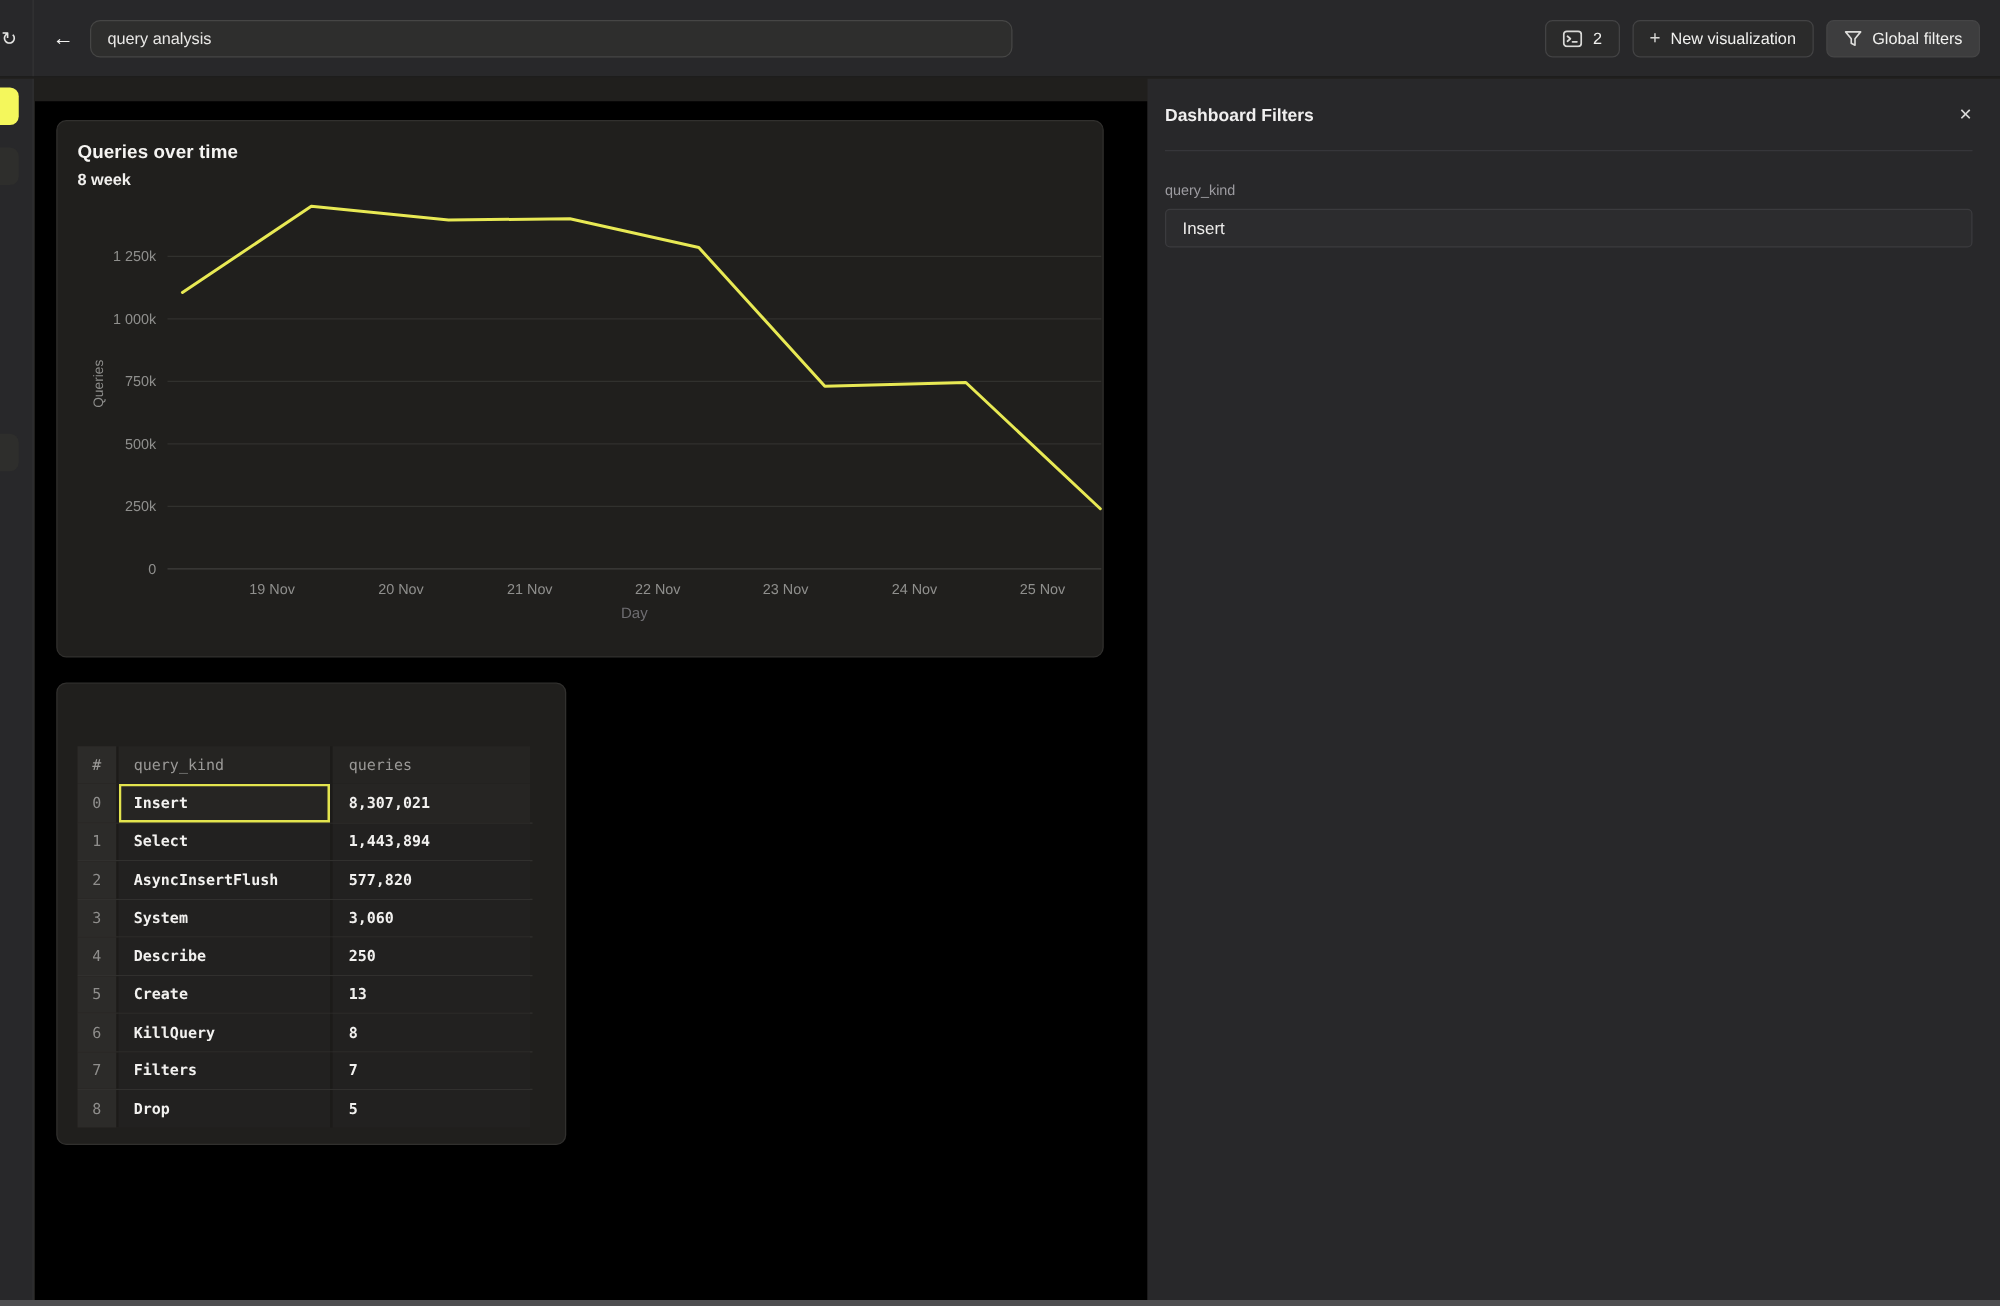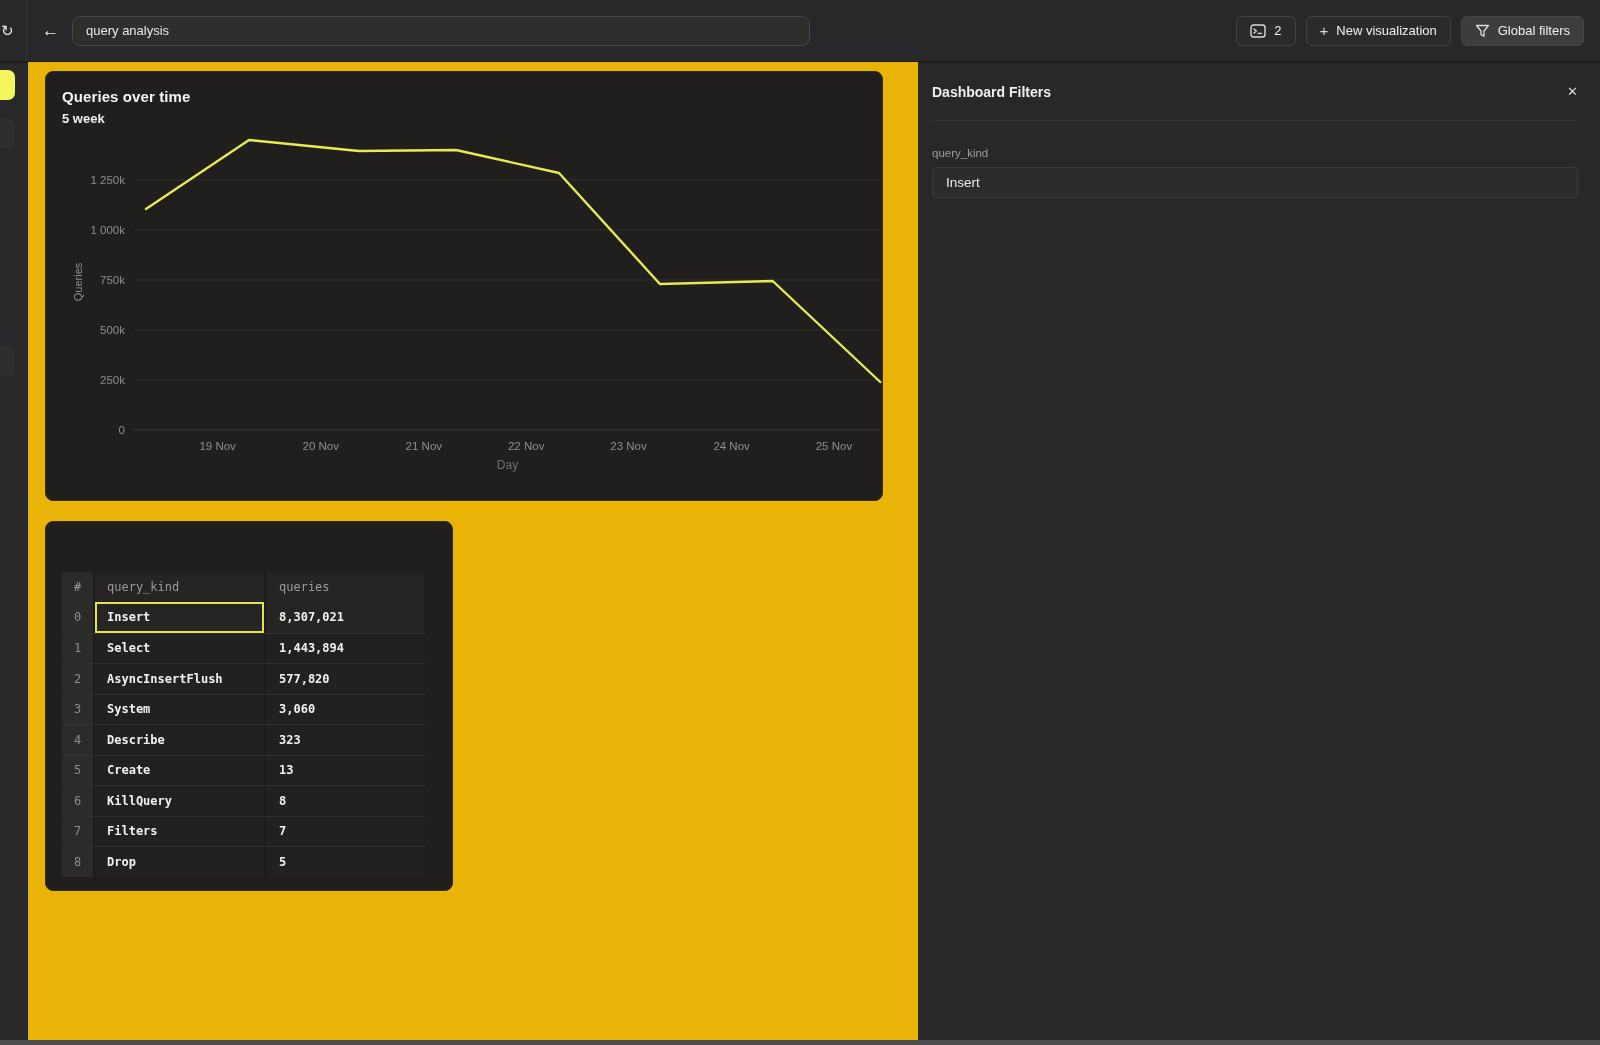--- a/index.html
+++ b/index.html
@@ -28,21 +28,21 @@
   .plus-glyph { font-size:15px; color:#d8d8d6; line-height:1; }
   
   .side-strip { position:absolute; left:0; top:63px; bottom:0; width:27px; background:#28282a;
                 border-right:1px solid #303032; z-index:5; }
   .side-block { position:absolute; left:-9px; width:24px; height:30px; border-radius:7px;
                 background:#2e2e2c; cursor:pointer; }
   .side-block.active { background:#f4f75c; top:7px; }
   .side-block.b2 { top:55px; }
   .side-block.b3 { top:284px; }
   
-  .main { position:absolute; left:28px; top:56px; width:890px; bottom:0; background:#eab308; }
+  .main { position:absolute; left:28px; top:81px; width:890px; bottom:0; background:#000000; }
   .card { position:absolute; border:1px solid #31302e; border-radius:8px; background:#201f1d; }
   .card1 { left:17px; top:15px; width:838px; height:430px; }
   .card2 { left:17px; top:465px; width:408px; height:370px; }
   .card-pad { padding:16px 16px 0 16px; }
   .card-title { font-size:15px; font-weight:bold; color:#f5f4f2; letter-spacing:.1px; }
   .card-sub   { font-size:13px; font-weight:bold; color:#f0efed; margin-top:6px; }
   .chart-wrap { position:absolute; left:0; top:60px; width:836px; height:352px; }
   
   .qtable { position:absolute; left:16px; top:50px; width:364px; font-family:"DejaVu Sans Mono",monospace; }
   .trow { display:flex; height:30.5px; }
@@ -108,21 +108,21 @@
   <div class="side-block active"></div>
   <div class="side-block b2"></div>
   <div class="side-block b3"></div>
 </div>
 
 <div class="main">
 
   <div class="card card1">
     <div class="card-pad">
       <div class="card-title">Queries over time</div>
-      <div class="card-sub">5 week</div>
+      <div class="card-sub">8 week</div>
     </div>
     <div class="chart-wrap">
       <svg id="chart-svg" width="836" height="352" viewBox="0 0 836 352">
           <line x1="88" x2="835" y1="298" y2="298" stroke="#3f3f3d" stroke-width="1"></line>
           <text x="79" y="302" text-anchor="end" fill="#8f8f8d" font-size="11.5">0</text>
           <line x1="88" x2="835" y1="248" y2="248" stroke="#31312e" stroke-width="1"></line>
           <text x="79" y="252" text-anchor="end" fill="#8f8f8d" font-size="11.5">250k</text>
           <line x1="88" x2="835" y1="198" y2="198" stroke="#31312e" stroke-width="1"></line>
           <text x="79" y="202" text-anchor="end" fill="#8f8f8d" font-size="11.5">500k</text>
           <line x1="88" x2="835" y1="148" y2="148" stroke="#31312e" stroke-width="1"></line>
@@ -169,21 +169,21 @@
             <div class="tcell val">577,820</div>
           </div>
           <div class="trow">
             <div class="tcell idx">3</div>
             <div class="tcell kind">System</div>
             <div class="tcell val">3,060</div>
           </div>
           <div class="trow">
             <div class="tcell idx">4</div>
             <div class="tcell kind">Describe</div>
-            <div class="tcell val">323</div>
+            <div class="tcell val">250</div>
           </div>
           <div class="trow">
             <div class="tcell idx">5</div>
             <div class="tcell kind">Create</div>
             <div class="tcell val">13</div>
           </div>
           <div class="trow">
             <div class="tcell idx">6</div>
             <div class="tcell kind">KillQuery</div>
             <div class="tcell val">8</div>

